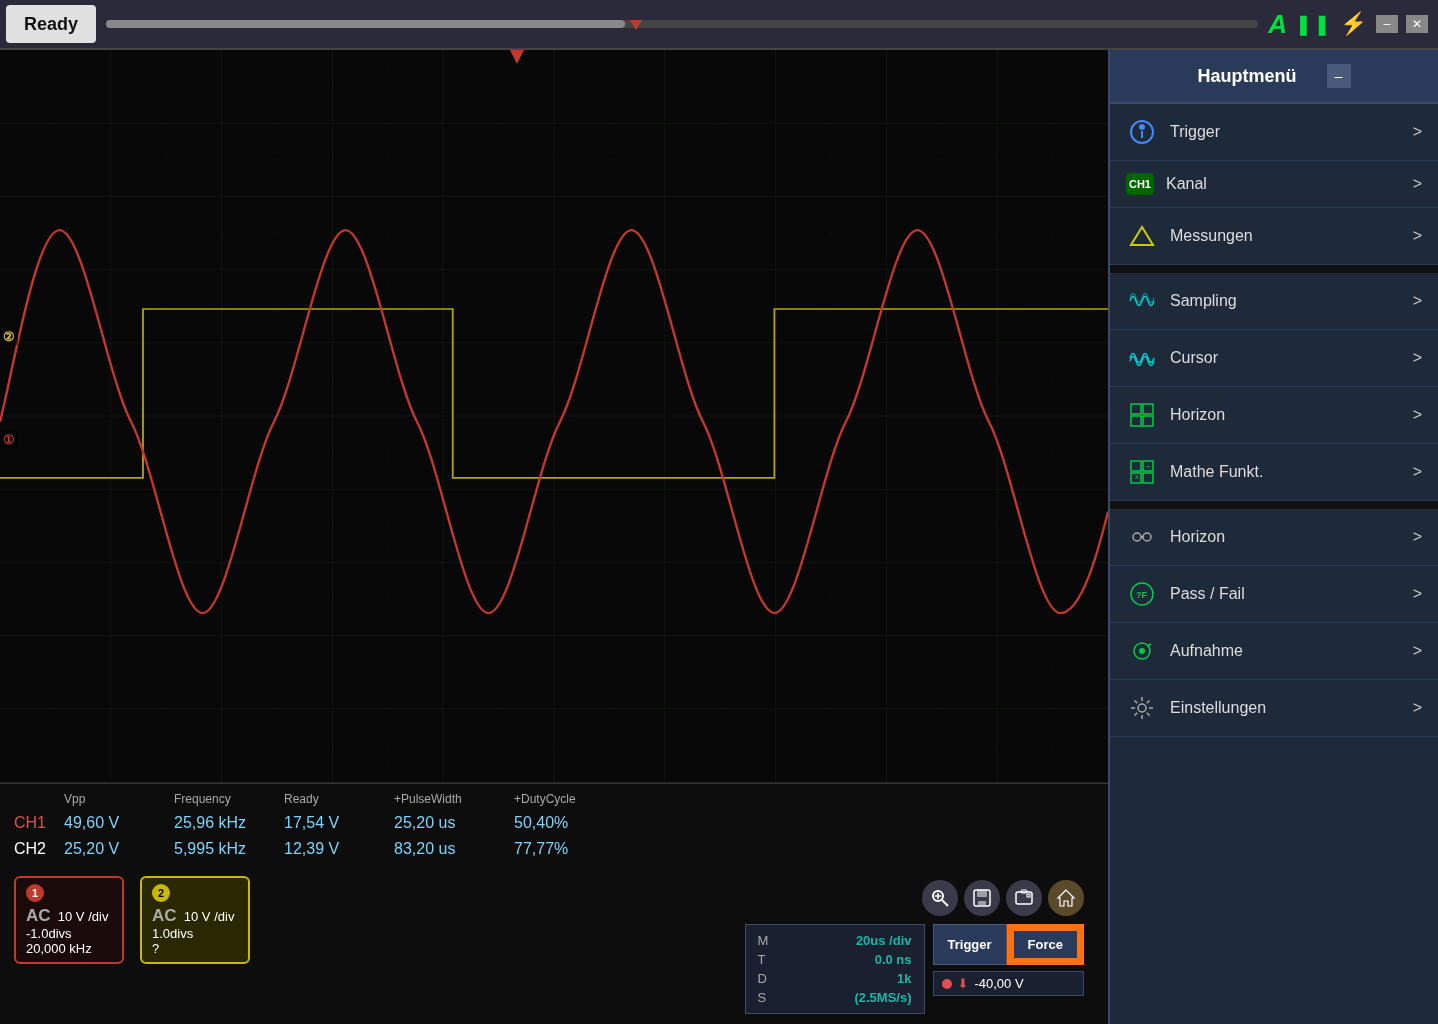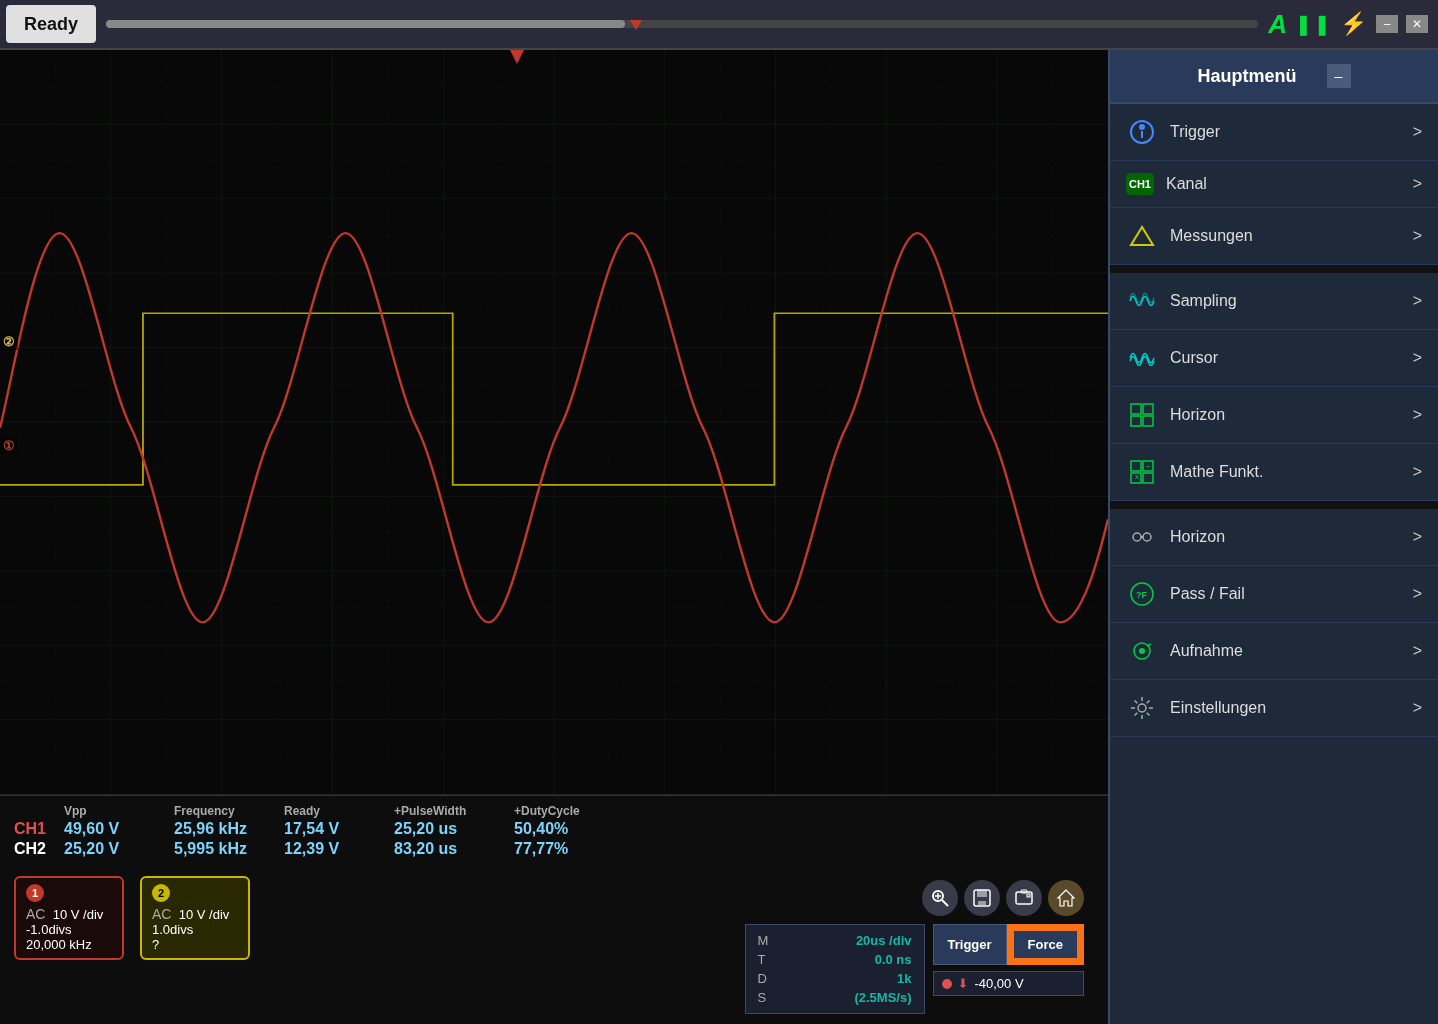--- a/index.html
+++ b/index.html
@@ -93,22 +93,21 @@
 
     
     #main-area {
       display: flex;
       width: 100%;
       height: calc(100% - 50px);
     }
     .meas-table {
       display: grid;
       grid-template-columns: 50px 110px 110px 110px 120px 110px;
-      gap: 2px 0;
-      font-weight: bold;
+      gap: 8px 0;
     }
     .meas-header { color: #aaa; font-size: 12px; }
     .meas-ch1 { color: #e05050; }
     .meas-ch2 { color: #ffffff; }
     .meas-value { color: #7dd3fc; }
 
     
     .ch-box {
       border: 2px solid #c0392b;
       border-radius: 6px;
@@ -129,21 +128,21 @@
       border-radius: 50%;
       background: #c0392b;
       color: #fff;
       font-size: 11px;
       font-weight: bold;
       text-align: center;
       line-height: 18px;
       margin-right: 4px;
     }
     .ch-num-2 { background: #c8b800; color: #000; }
-    .ch-ac { color: #aaa; font-size: 14px; }
+    .ch-ac { color: #aaa; font-size: 17px; font-weight: bold; }
     .ctrl-icons {
       display: flex;
       gap: 6px;
     }
     .ctrl-icon-btn {
       width: 36px;
       height: 36px;
       background: #3a3a4a;
       border-radius: 50%;
       display: flex;

